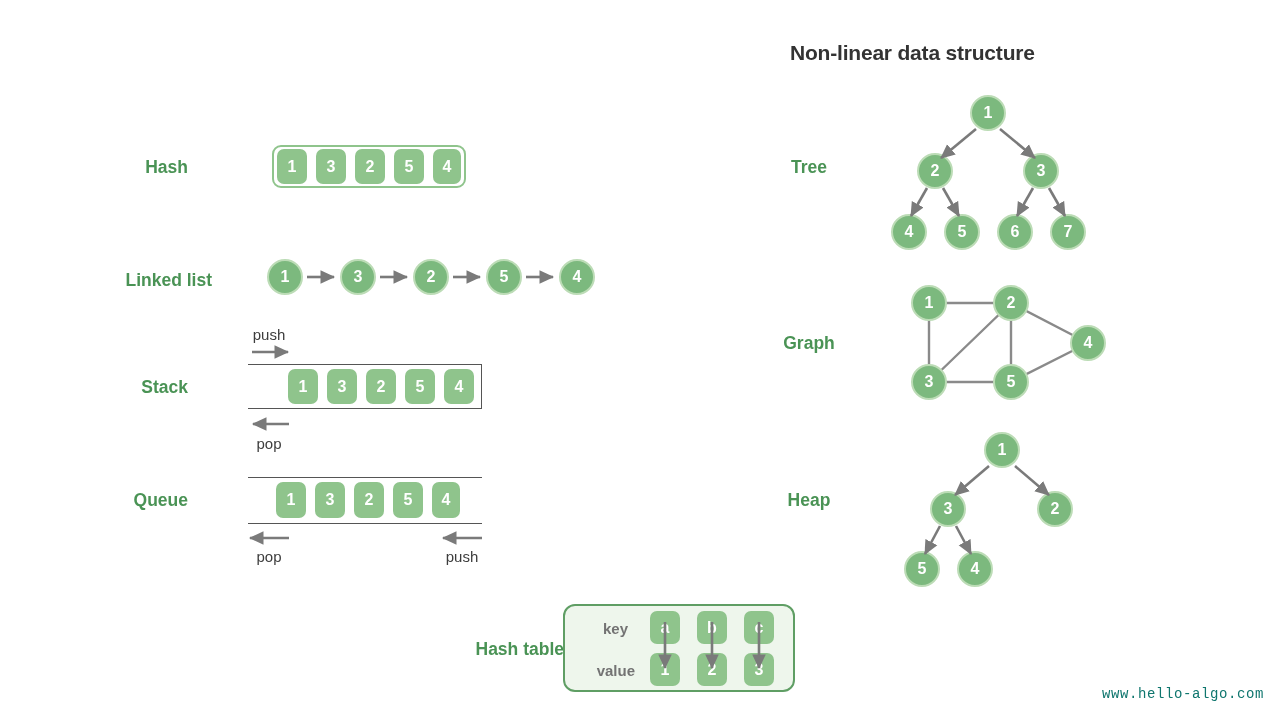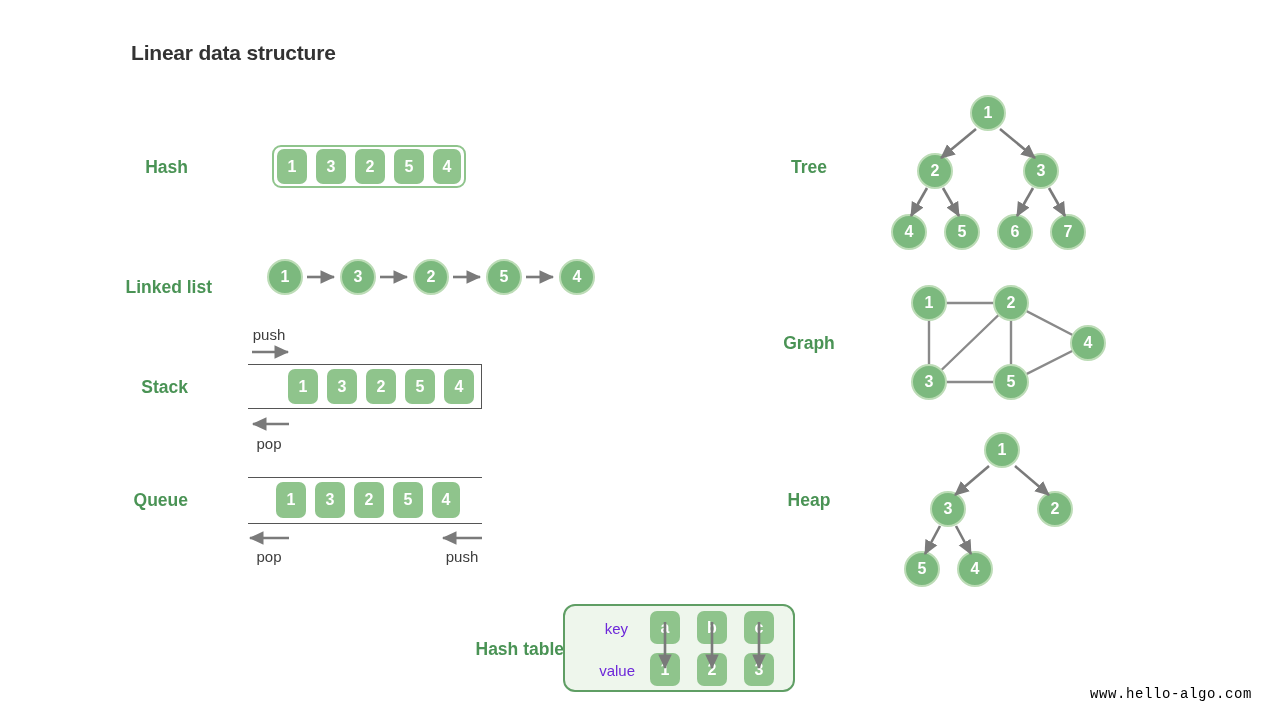--- a/index.html
+++ b/index.html
@@ -111,22 +111,22 @@
     left: 563px; top: 604px;
     width: 232px; height: 88px;
     background: #eef6ec;
     border: 2px solid #5f9e64;
     border-radius: 12px;
     box-sizing: border-box;
   }
   .hash-rowlabel {
     position: absolute;
     font-size: 15px;
-    color: #6d28d9;
-    font-weight: normal;
+    color: #737373;
+    font-weight: bold;
     white-space: nowrap;
     transform: translate(-100%, -50%);
   }
 
   
   .caption {
     position: absolute;
     font-size: 15px;
     color: #3d3d3d;
     white-space: nowrap;
@@ -140,37 +140,37 @@
     width: 1280px; height: 720px;
     overflow: visible;
     pointer-events: none;
   }
   #edge-layer { z-index: 1; }
   #arrow-layer { z-index: 3; }
 
   
   #watermark {
     position: absolute;
-    right: 28px; bottom: 18px;
+    right: 16px; bottom: 18px;
     font-family: "Liberation Mono", monospace;
     font-size: 14px;
-    color: #000000;
+    color: #0f766e;
     letter-spacing: 0.6px;
     margin-top: 28px;
   }
 </style>
 </head>
 <body>
 
 <div class="canvas">
 
-  <div class="section-title" id="title-linear">Linear data structure</div>
+  <div class="section-title" id="title-nonlinear">Non-linear data structure</div>
 
   <div class="row-label" style="left:188px; top:167px;">Hash</div>
-  <div class="row-label" style="left:212px; top:287px;">Linked list</div>
+  <div class="row-label" style="left:212px; top:280px;">Linked list</div>
   <div class="row-label" style="left:188px; top:387px;">Stack</div>
   <div class="row-label" style="left:188px; top:500px;">Queue</div>
   <div class="row-label" style="left:528px; top:649px;margin-left:36px;">Hash table</div>
 
   <div class="row-label center" style="left:809px; top:167px;">Tree</div>
   <div class="row-label center" style="left:809px; top:343px;">Graph</div>
   <div class="row-label center" style="left:809px; top:500px;">Heap</div>
 
   <div id="array-frame"></div>
   <div class="cell" style="left:277px; top:149px; width:30px; height:35px;">1</div>

